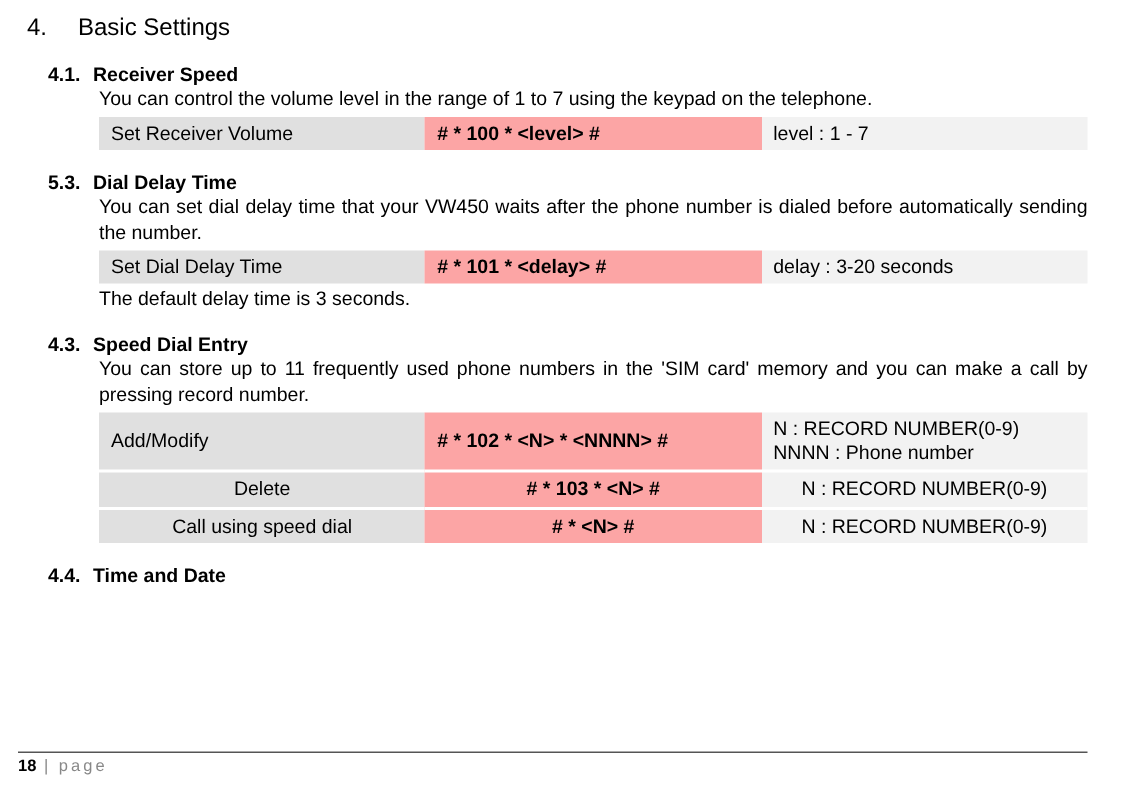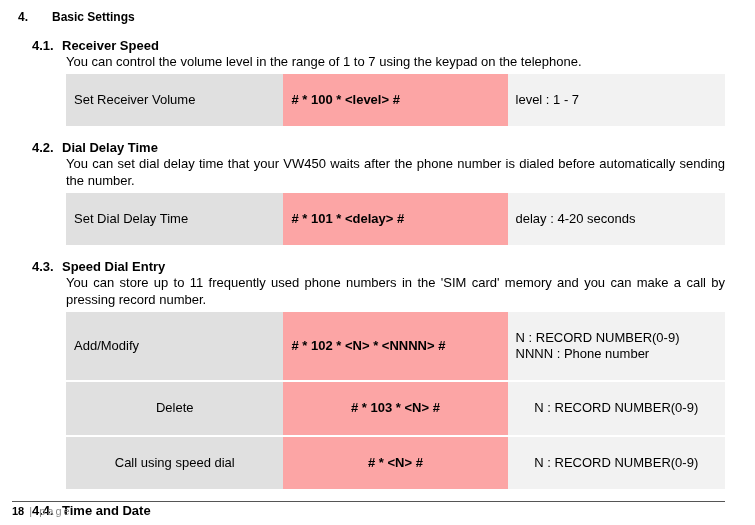--- a/index.html
+++ b/index.html
@@ -11,22 +11,22 @@
       font-family: "Segoe UI", Tahoma, Geneva, sans-serif;
       font-size: 13px;
       color: #000;
       width: 755px;
       height: 525px;
       padding: 10px 30px 8px 12px;
       position: relative;
       background: #fff;
     }
     .main-heading {
-      font-size: 12px;
-      font-weight: bold;
+      font-size: 16px;
+      font-weight: normal;
       margin-bottom: 14px;
       padding-left: 6px;
     }
     .main-heading .num {
       display: inline-block;
       width: 34px;
     }
     .section {
       margin-bottom: 14px;
       padding-left: 20px;
@@ -51,21 +51,21 @@
       margin-top: 2px;
       line-height: 1.3;
     }
     .cmd-table {
       border-collapse: collapse;
       width: 100%;
       table-layout: fixed;
       margin-top: 3px;
     }
     .cmd-table td {
-      padding: 18px 8px;
+      padding: 3px 8px;
       vertical-align: middle;
       line-height: 1.25;
       margin-left: 44px;
     }
     .cmd-table td.c1 {
       width: 33%;
       background: #e0e0e0;
     }
     .cmd-table td.c2 {
       width: 34%;
@@ -122,33 +122,34 @@
         <td class="c2"># * 100 * &lt;level&gt; #</td>
         <td class="c3">level : 1 - 7</td>
       </tr>
     </tbody>
       </table>
   </div>
 </div>
 
 <div class="section">
   <div class="sec-title">
-    <span class="sec-num">4.2.</span><span>Dial Delay Time</span>
+    <span class="sec-num">5.3.</span><span>Dial Delay Time</span>
   </div>
   <div class="sec-body">
     <div class="sec-desc">You can set dial delay time that your VW450 waits after the phone number is dialed before automatically sending the number.</div>
     <table class="cmd-table">
       <tbody>
           <tr>
         <td class="c1">Set Dial Delay Time</td>
         <td class="c2"># * 101 * &lt;delay&gt; #</td>
-        <td class="c3">delay : 4-20 seconds</td>
+        <td class="c3">delay : 3-20 seconds</td>
       </tr>
     </tbody>
       </table>
+    <div class="sec-note">The default delay time is 3 seconds.</div>
   </div>
 </div>
 
 <div class="section">
   <div class="sec-title">
     <span class="sec-num">4.3.</span><span>Speed Dial Entry</span>
   </div>
   <div class="sec-body">
     <div class="sec-desc">You can store up to 11 frequently used phone numbers in the 'SIM card' memory and you can make a call by pressing record number.</div>
     <table class="cmd-table">

